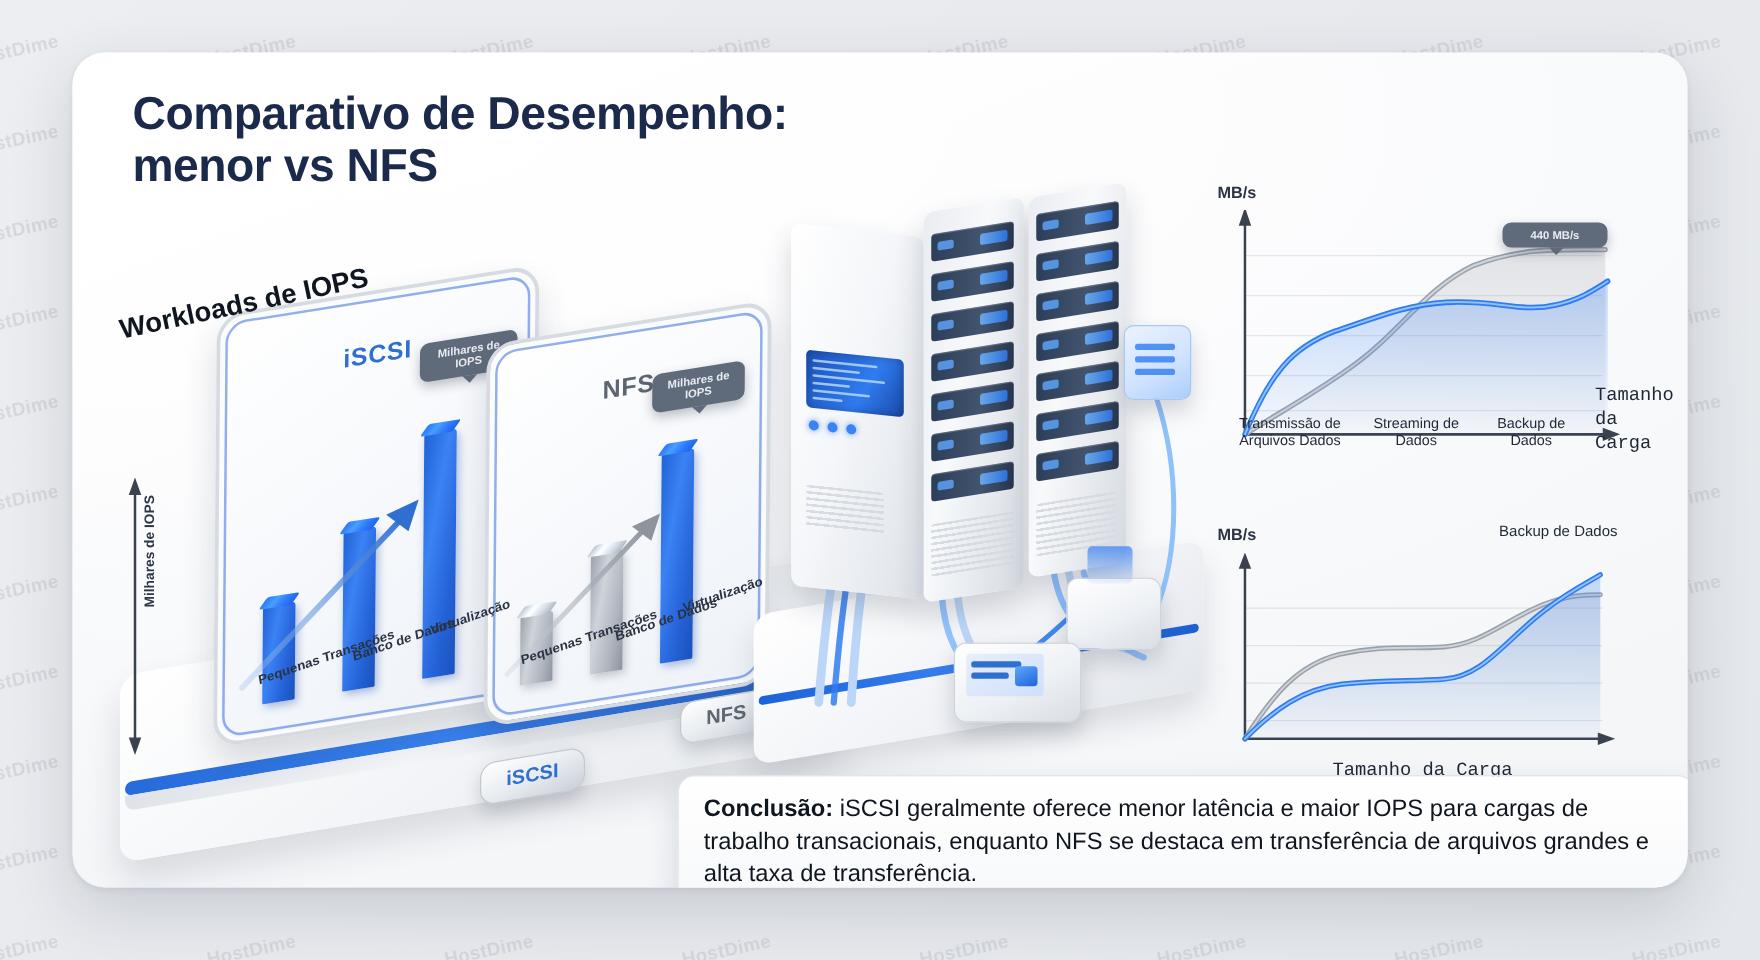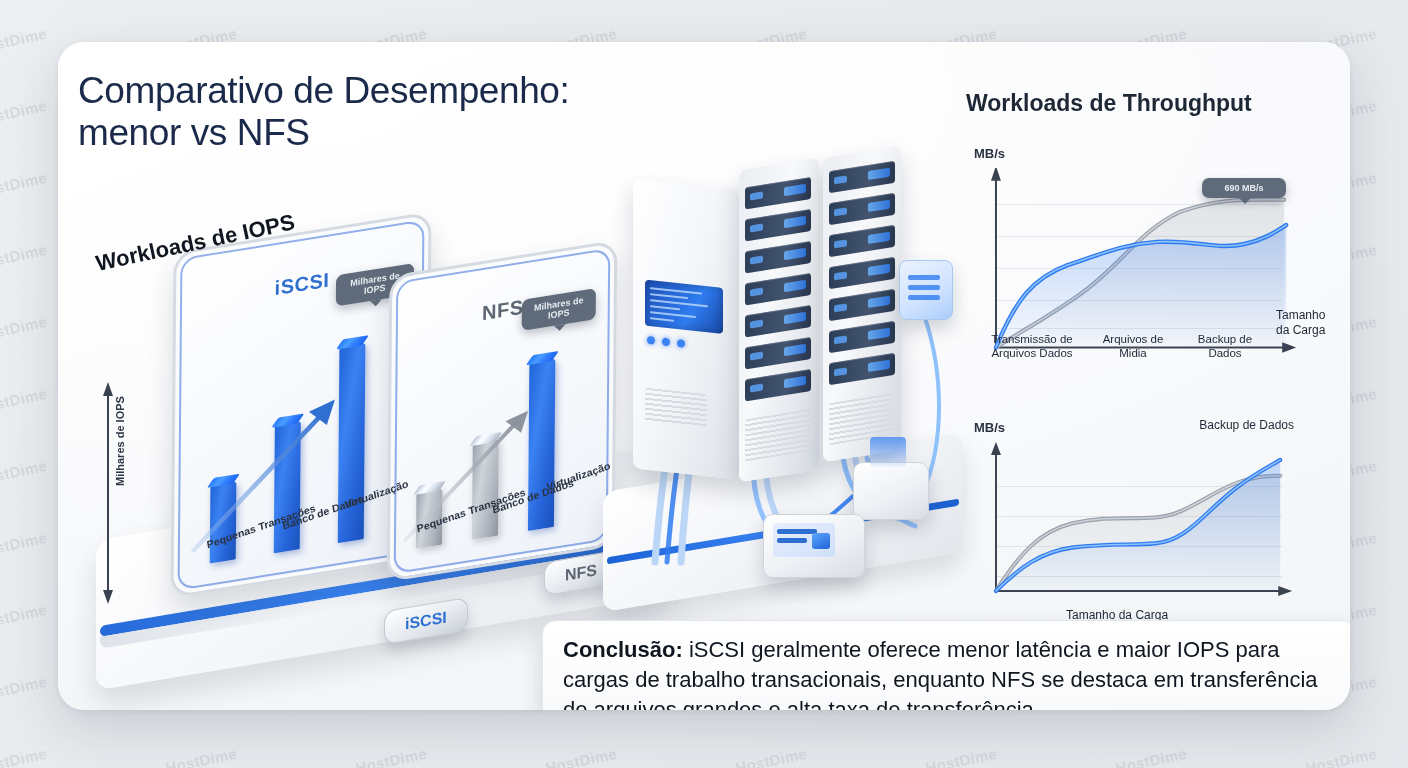--- a/index.html
+++ b/index.html
@@ -22,22 +22,22 @@
     background:
       radial-gradient(120% 90% at 18% 8%, #ffffff 0%, #fdfdfe 40%, #f4f6f8 100%);
     box-shadow:0 18px 50px rgba(40,50,70,.16),0 2px 6px rgba(40,50,70,.08);
     overflow:hidden;}
 
   
   #card:after{content:"";position:absolute;inset:0;pointer-events:none;
     background:linear-gradient(160deg,rgba(255,255,255,.9) 0%,rgba(255,255,255,0) 38%);}
 
   
-  #title{position:absolute;left:20px;top:28px;width:620px;z-index:6;
-    color:#1b2a4a;font-size:37px;line-height:1.13;font-weight:400;letter-spacing:-.4px;}
+  #title{position:absolute;left:48px;top:28px;width:620px;z-index:6;
+    color:#1b2a4a;font-size:37px;line-height:1.13;font-weight:700;letter-spacing:-.4px;}
   #title .l2{display:block;}
 
   
   #platform{position:absolute;left:18px;top:300px;width:640px;height:330px;z-index:3;}
   .plat-slab{position:absolute;left:20px;top:150px;width:580px;height:150px;
     background:linear-gradient(150deg,#ffffff 0%,#f2f4f7 55%,#e7eaee 100%);
     transform:skewY(-9.5deg);border-radius:16px;
     box-shadow:0 16px 28px rgba(40,50,70,.14);}
   .plat-edge{position:absolute;left:24px;top:236px;width:572px;height:11px;
     background:linear-gradient(90deg,#1c63d8,#2f7cf0 45%,#1b5fd0);
@@ -168,31 +168,31 @@
   .lchart{position:absolute;left:8px;width:352px;}
   #chart-top{top:56px;height:250px;}
   #chart-bottom{top:330px;height:215px;}
 
   .unit{position:absolute;left:8px;top:0;font-size:13px;font-weight:700;color:#2b3342;}
   .plot{position:absolute;left:24px;top:22px;right:0;bottom:38px;}
   .gridline{position:absolute;left:6px;right:36px;height:1px;background:rgba(120,135,160,.18);}
 
   .cat{position:absolute;font-size:11.5px;font-weight:400;color:#1e2735;text-align:center;
     line-height:1.25;}
-  .axis-name{position:absolute;font-size:12px;color:#1e2735;line-height:1.25;}
+  .axis-name{position:absolute;font-size:15px;color:#1e2735;line-height:1.25;font-family:Liberation Mono, monospace;}
   .series-note{position:absolute;font-size:12px;color:#1e2735;line-height:1.25;text-align:right;}
 
   #tip-thr{position:absolute;left:236px;top:32px;width:68px;z-index:6;}
 
   
   #conclusion{position:absolute;left:484px;top:578px;width:772px;z-index:7;
     background:linear-gradient(180deg,#ffffff,#f7f8fa);border:1px solid #e2e5ea;
     border-radius:14px;padding:14px 20px 16px 20px;
     box-shadow:0 10px 24px rgba(40,50,70,.16);}
-  #conclusion p{margin:0;font-size:22px;line-height:1.36;color:#10161f;}
+  #conclusion p{margin:0;font-size:19px;line-height:1.36;color:#10161f;}
   #conclusion b{font-weight:700;}
 </style>
 </head>
 <body>
 
 <div id="wm-layer">
     <div class="wm" style="left: -25px; top: 32px;">HostDime</div>
     <div class="wm" style="left: 165px; top: 32px;">HostDime</div>
     <div class="wm" style="left: 355px; top: 32px;">HostDime</div>
     <div class="wm" style="left: 545px; top: 32px;">HostDime</div>
@@ -487,26 +487,25 @@
     <div class="node" id="node-hub">
       <div class="face">
         <b style="top:6px;width:40px"></b>
           <b style="top:15px;width:30px"></b>
           <i></i>
       </div>
     </div>
   </div>
 
   <div id="right">
-    <div id="rt-title">Workloads de Throughput</div>
 
     <div class="lchart" id="chart-top">
       <div class="unit">MB/s</div>
 
-      <div class="tooltip" id="tip-thr">690 MB/s</div>
+      <div class="tooltip" id="tip-thr">440 MB/s</div>
 
       <div class="plot">
         <div class="gridline" style="top:36px"></div>
         <div class="gridline" style="top:68px"></div>
         <div class="gridline" style="top:100px"></div>
         <div class="gridline" style="top:132px"></div>
         <div class="gridline" style="top:160px"></div>
 
         <svg viewBox="0 0 330 180" preserveAspectRatio="none" style="position:absolute;inset:0;width:100%;height:100%;">
           <defs>
@@ -529,21 +528,21 @@
           <path d="M6 170 C 40 150, 60 140, 90 120 C 130 94, 150 60, 190 42 C 230 28, 260 30, 296 30" fill="none" stroke="#9aa1ab" stroke-width="4" stroke-linecap="round"></path>
           <path d="M6 170 C 40 150, 60 140, 90 120 C 130 94, 150 60, 190 42 C 230 28, 260 30, 296 30" fill="none" stroke="#cfd4da" stroke-width="1.6" stroke-linecap="round"></path>
 
           <path d="M6 170 C 26 124, 44 104, 78 92 C 116 80, 136 72, 168 70 C 210 68, 228 78, 256 72 C 276 68, 288 60, 298 54 L298 170 Z" fill="url(#fillBlue)"></path>
           <path d="M6 170 C 26 124, 44 104, 78 92 C 116 80, 136 72, 168 70 C 210 68, 228 78, 256 72 C 276 68, 288 60, 298 54" fill="none" stroke="#2f7cf0" stroke-width="4.2" stroke-linecap="round"></path>
           <path d="M6 170 C 26 124, 44 104, 78 92 C 116 80, 136 72, 168 70 C 210 68, 228 78, 256 72 C 276 68, 288 60, 298 54" fill="none" stroke="#8fc1fb" stroke-width="1.5" stroke-linecap="round"></path>
         </svg>
       </div>
 
       <div class="cat" style="left:18px;top:186px;width:96px;">Transmissão de Arquivos Dados</div>
-      <div class="cat" style="left:124px;top:186px;width:86px;">Arquivos de Midia</div>
+      <div class="cat" style="left:124px;top:186px;width:86px;">Streaming de Dados</div>
       <div class="cat" style="left:220px;top:186px;width:78px;">Backup de Dados</div>
 
       <div class="axis-name" style="left:310px;top:162px;width:60px;">Tamanho da Carga</div>
     </div>
 
     <div class="lchart" id="chart-bottom">
       <div class="unit">MB/s</div>
 
       <div class="series-note" style="left:218px;top:-2px;width:110px;">Backup de Dados</div>
 

